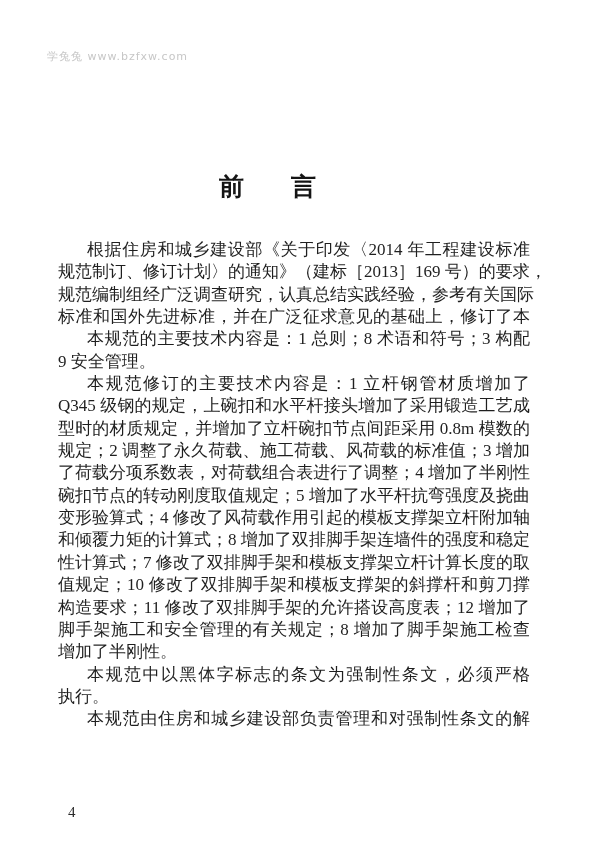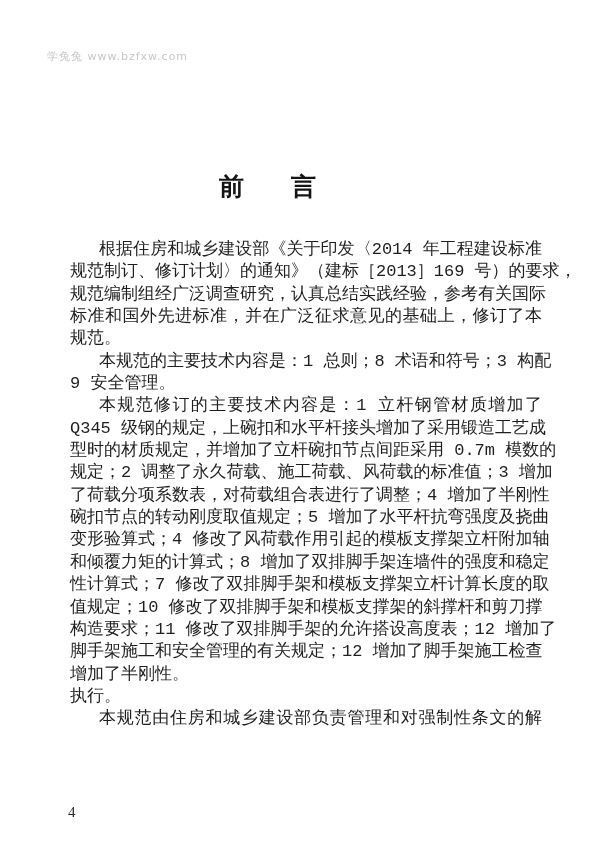--- a/index.html
+++ b/index.html
@@ -33,24 +33,23 @@
     top: 132px;
     display: flex;
     gap: 47px;
     font-size: 25px;
     font-weight: 700;
     color: #141414;
     line-height: 1.1;
   }
   .body-block {
     position: absolute;
-    left: 70px;
+    left: 58px;
     top: 198px;
     width: 472px;
-    font-family: Liberation Mono, monospace;
   }
   .line {
     font-size: 17px;
     line-height: 22.35px;
     height: 22.35px;
     white-space: nowrap;
     text-align: justify;
     text-align-last: justify;
     color: #1f1f1f;
   }
@@ -78,35 +77,35 @@
   <div class="title-row">
     <span>前</span>
     <span>言</span>
   </div>
 
   <div class="body-block">
       <div class="line indent">根据住房和城乡建设部《关于印发〈2014 年工程建设标准</div>
       <div class="line">规范制订、修订计划〉的通知》（建标［2013］169 号）的要求，</div>
       <div class="line">规范编制组经广泛调查研究，认真总结实践经验，参考有关国际</div>
       <div class="line">标准和国外先进标准，并在广泛征求意见的基础上，修订了本</div>
-      <div class="line para-end">规范。</div>
       <div class="line indent">本规范的主要技术内容是：1 总则；8 术语和符号；3 构配</div>
       <div class="line para-end">9 安全管理。</div>
       <div class="line indent">本规范修订的主要技术内容是：1 立杆钢管材质增加了</div>
       <div class="line">Q345 级钢的规定，上碗扣和水平杆接头增加了采用锻造工艺成</div>
-      <div class="line">型时的材质规定，并增加了立杆碗扣节点间距采用 0.7m 模数的</div>
+      <div class="line">型时的材质规定，并增加了立杆碗扣节点间距采用 0.8m 模数的</div>
       <div class="line">规定；2 调整了永久荷载、施工荷载、风荷载的标准值；3 增加</div>
       <div class="line">了荷载分项系数表，对荷载组合表进行了调整；4 增加了半刚性</div>
       <div class="line">碗扣节点的转动刚度取值规定；5 增加了水平杆抗弯强度及挠曲</div>
       <div class="line">变形验算式；4 修改了风荷载作用引起的模板支撑架立杆附加轴</div>
       <div class="line">和倾覆力矩的计算式；8 增加了双排脚手架连墙件的强度和稳定</div>
       <div class="line">性计算式；7 修改了双排脚手架和模板支撑架立杆计算长度的取</div>
       <div class="line">值规定；10 修改了双排脚手架和模板支撑架的斜撑杆和剪刀撑</div>
       <div class="line">构造要求；11 修改了双排脚手架的允许搭设高度表；12 增加了</div>
-      <div class="line">脚手架施工和安全管理的有关规定；12 增加了脚手架施工检查</div>
+      <div class="line">脚手架施工和安全管理的有关规定；8 增加了脚手架施工检查</div>
       <div class="line para-end">增加了半刚性。</div>
+      <div class="line indent">本规范中以黑体字标志的条文为强制性条文，必须严格</div>
       <div class="line para-end">执行。</div>
       <div class="line indent">本规范由住房和城乡建设部负责管理和对强制性条文的解</div>
     </div>
 
   <div class="page-number">4</div>
 
 </div>
 
 </body></html>

